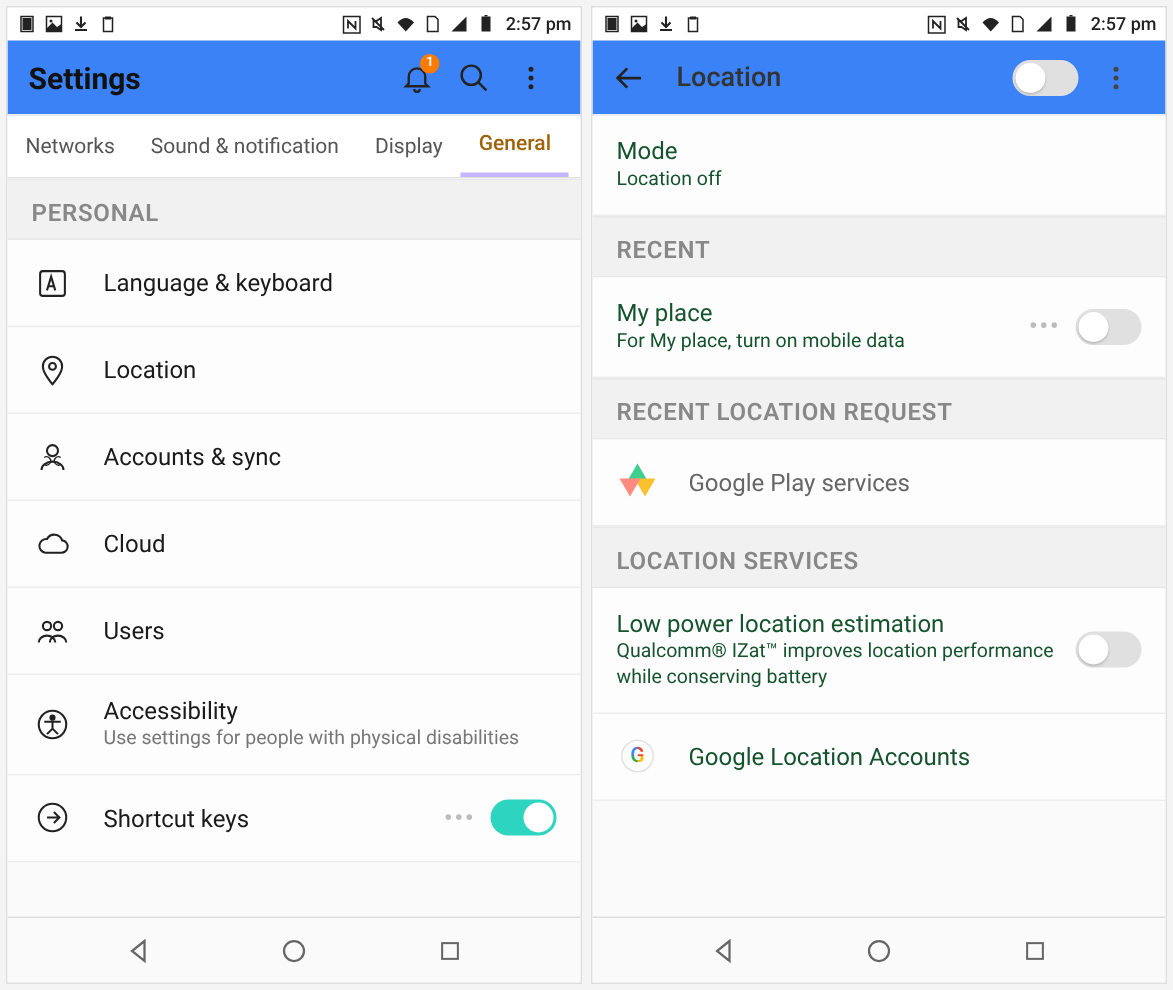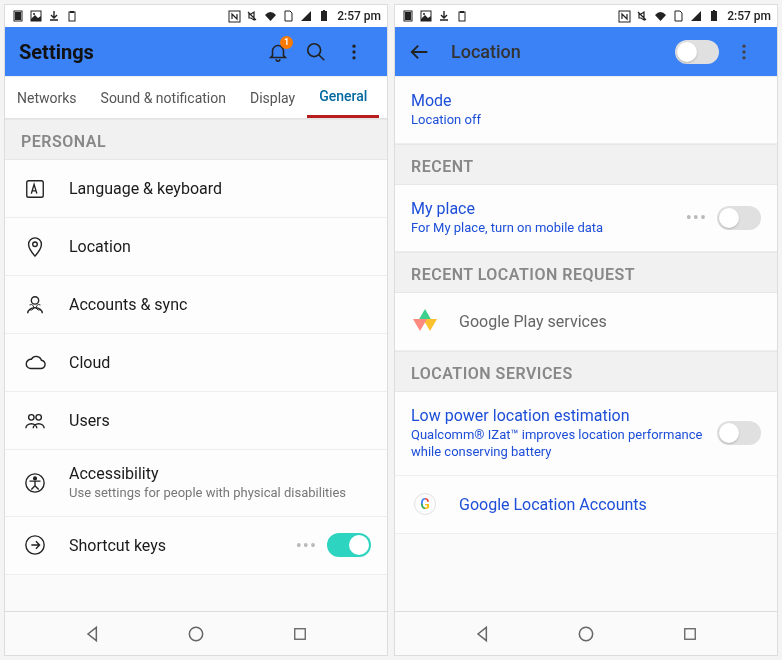--- a/index.html
+++ b/index.html
@@ -84,23 +84,23 @@
   }
   .tab {
     padding: 0 12px;
     display: flex;
     align-items: center;
     font-size: 14px;
     color: #555;
     cursor: pointer;
   }
   .tab.active {
-    color: #0369a1;
+    color: #a16207;
     font-weight: 500;
-    border-bottom: 3px solid #b91c1c;
+    border-bottom: 3px solid #c4b5fd;
   }
   .section-header {
     background: #f1f1f1;
     color: #888;
     font-size: 16px;
     font-weight: 600;
     letter-spacing: 0.5px;
     padding: 12px 16px 8px;
     border-top: 1px solid #e7e7e7;
     border-bottom: 1px solid #e7e7e7;
@@ -157,21 +157,21 @@
     display: flex;
     align-items: center;
     justify-content: space-evenly;
   }
   .nav-btn {
     width: 32px; height: 32px;
     display: flex; align-items: center; justify-content: center;
     color: #555;
     cursor: pointer;
   }
-  .disabled .primary, .disabled .secondary { color: #1d4ed8; }
+  .disabled .primary, .disabled .secondary { color: #14532d; }
   .row.disabled { cursor: default; }
   .play-icon {
     width: 24px; height: 24px;
     position: relative;
   }
   .play-icon::before {
     content:""; position:absolute; left:5px; top:0;
     border-style:solid; border-width: 0 7px 12px 7px;
     border-color: transparent transparent #3ecf8e transparent;
   }

